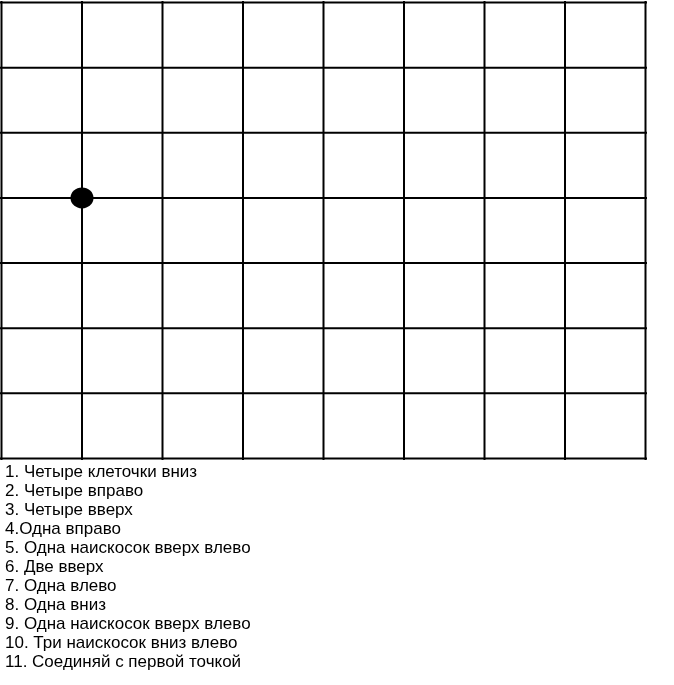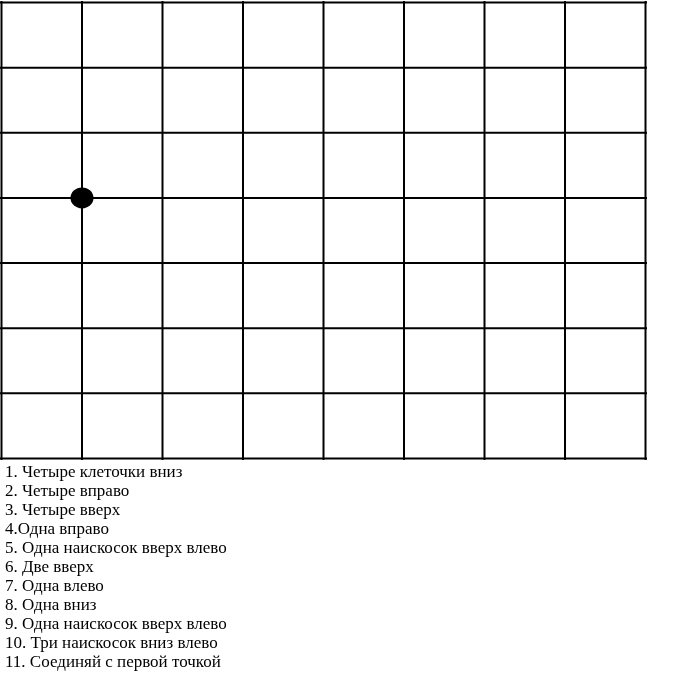--- a/index.html
+++ b/index.html
@@ -6,21 +6,21 @@
     margin: 0;
     padding: 0;
     background: #ffffff;
   }
   .page {
     position: relative;
     width: 674px;
     height: 685px;
     background: #ffffff;
     overflow: hidden;
-    font-family: Liberation Serif, serif;
+    font-family: Liberation Sans, sans-serif;
   }
   .grid-svg {
     position: absolute;
     left: 0;
     top: 0;
     display: block;
   }
   .instructions {
     position: absolute;
     left: 5px;

